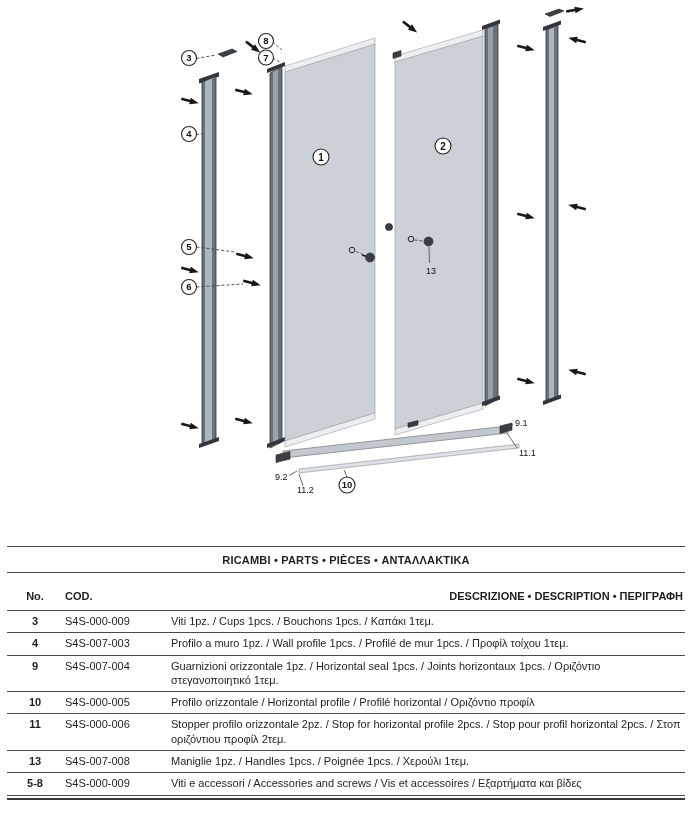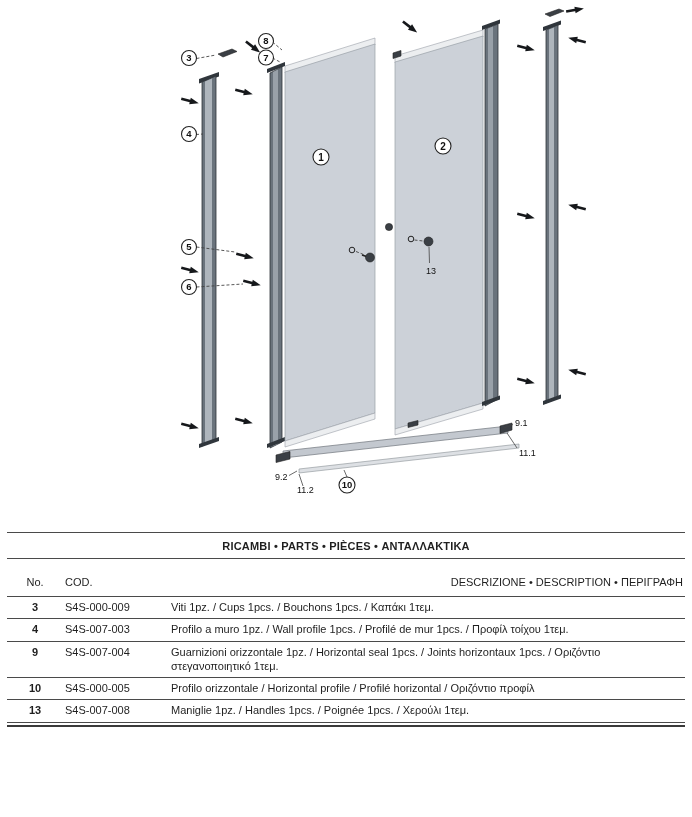--- a/index.html
+++ b/index.html
@@ -16,29 +16,29 @@
   .tick { stroke:#444; stroke-width:0.8; fill:none; }
   .outl { stroke:#2e3338; stroke-width:0.8; }
   .glass{ fill:#ccd1d8; stroke:#9aa0a8; stroke-width:0.7; }
   .band { fill:#eceef0; stroke:#9aa0a8; stroke-width:0.6; }
   .metal{ fill:#6a737c; }
   .metal-hl{ fill:#aeb5bc; }
   .cap  { fill:#30363c; }
   .dark { fill:#3a3f45; stroke:#222; stroke-width:0.6; }
 
   
-  .parts-section { padding:0 7px; margin-top:0; }
+  .parts-section { padding:0 7px; margin-top:14px; }
   .table-title {
     border-top:1px solid #4a4a4a; border-bottom:1px solid #4a4a4a;
     text-align:center; font-weight:bold; font-size:11px;
     padding:7px 0 6px; letter-spacing:0.2px;
   }
   table.parts { width:100%; border-collapse:collapse; font-size:11px; }
   table.parts thead th {
-    font-weight:normal; padding:17px 2px 8px; border-bottom:1px solid #4a4a4a;
+    font-weight:bold; padding:17px 2px 8px; border-bottom:1px solid #4a4a4a;
   }
   th.col-no  { width:52px;  text-align:center; }
   th.col-cod { width:102px; text-align:left; }
   th.col-desc{ text-align:right; }
   table.parts tbody td {
     border-bottom:1px solid #4a4a4a; padding:3px 2px 4px; vertical-align:top; line-height:1.3;
   }
   td.col-no  { text-align:center; font-weight:bold; }
   td.col-cod { text-align:left; padding-left:16px; }
   td.col-desc{ padding-left:4px; padding-right:8px; }
@@ -226,20 +226,30 @@
         <td class="col-no">9</td>
         <td class="col-cod">S4S-007-004</td>
         <td class="col-desc">Guarnizioni orizzontale 1pz. / Horizontal seal 1pcs. / Joints horizontaux 1pcs. / Οριζόντιο στεγανοποιητικό 1τεμ.</td>
       </tr>
       <tr>
         <td class="col-no">10</td>
         <td class="col-cod">S4S-000-005</td>
         <td class="col-desc">Profilo orizzontale / Horizontal profile / Profilé horizontal / Οριζόντιο προφίλ</td>
       </tr>
       <tr>
+        <td class="col-no">11</td>
+        <td class="col-cod">S4S-000-006</td>
+        <td class="col-desc">Stopper profilo orizzontale 2pz. / Stop for horizontal profile 2pcs. / Stop pour profil horizontal 2pcs. / Στοπ οριζόντιου προφίλ 2τεμ.</td>
+      </tr>
+      <tr>
         <td class="col-no">13</td>
         <td class="col-cod">S4S-007-008</td>
         <td class="col-desc">Maniglie 1pz. / Handles 1pcs. / Poignée 1pcs. / Χερούλι 1τεμ.</td>
+      </tr>
+      <tr>
+        <td class="col-no">5-8</td>
+        <td class="col-cod">S4S-000-009</td>
+        <td class="col-desc">Viti e accessori / Accessories and screws / Vis et accessoires / Εξαρτήματα και βίδες</td>
       </tr>
     </tbody>
   </table>
   <div class="bottom-rule"></div>
 </div>
 
 </body></html>

